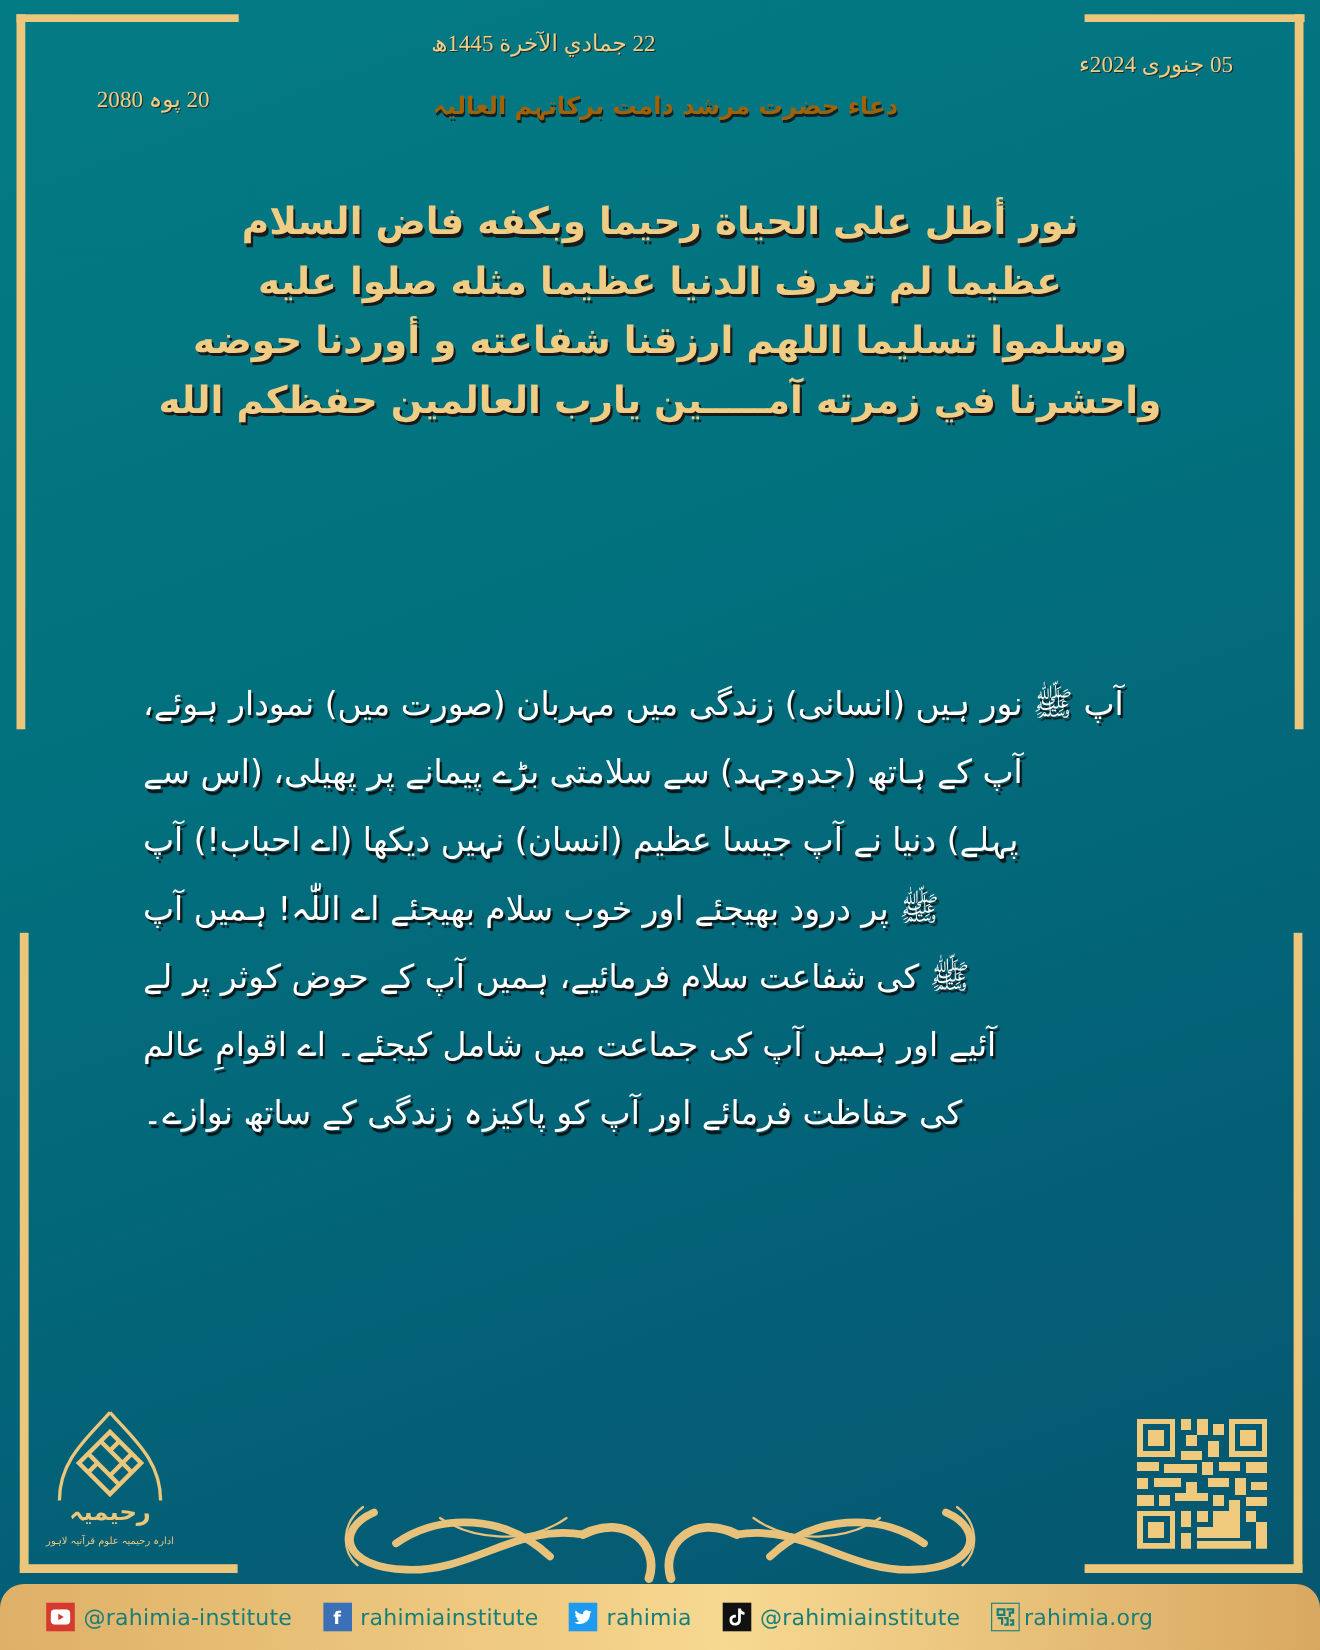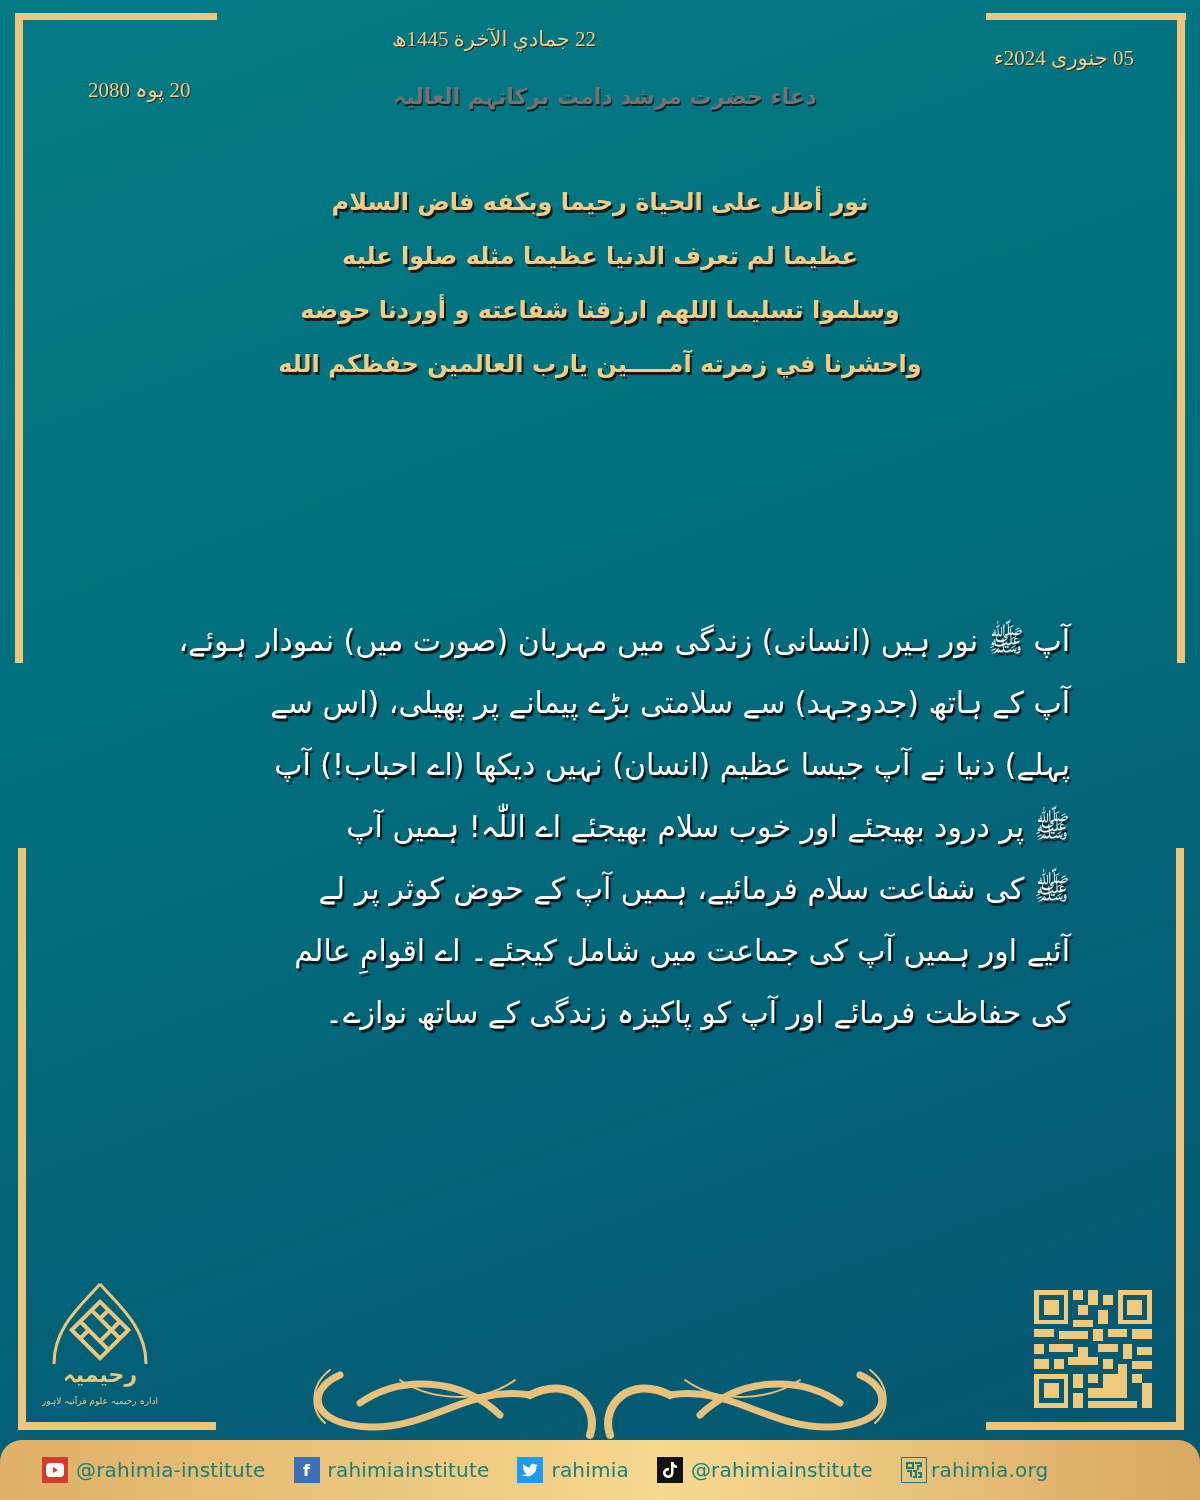--- a/index.html
+++ b/index.html
@@ -12,30 +12,30 @@
   
   .bar { position:absolute; background:#ecc67b; }
   
   .date {
     position:absolute; font-family:"Liberation Serif", serif; font-size:21px;
     color:#f0cd85; text-shadow:1px 1px 0 #1d2b2e; direction:rtl; white-space:nowrap;
   }
   .subtitle {
     position:absolute; left:0; width:1200px; top:84px; text-align:center;
     font-family:"DejaVu Sans", sans-serif; font-size:22px; font-weight:bold;
-    color:#737373; direction:rtl; text-shadow:1px 2px 0 #0d2226;padding-left:10px;
+    color:#a16207; direction:rtl; text-shadow:1px 2px 0 #0d2226;padding-left:10px;
   }
   .arabic {
     position:absolute; left:110px; width:980px; top:175px; text-align:center;
     direction:rtl; font-family:"DejaVu Sans", sans-serif; font-weight:bold;
-    font-size:24px; line-height:54px; color:#f0cd85;
+    font-size:34px; line-height:54px; color:#f0cd85;
     text-shadow:2px 3px 0 #1a1a1a;
   }
   .urdu {
-    position:absolute; left:130px; width:940px; top:610px; text-align:right;
+    position:absolute; left:130px; width:940px; top:610px; text-align:left;
     direction:rtl; font-family:"DejaVu Sans", sans-serif;
     font-size:30px; line-height:62px; color:#ffffff;
     text-shadow:2px 3px 1px #0b1416;
   }
   .logo { position:absolute; left:40px; top:1282px; width:120px; height:145px; }
   .qr { position:absolute; left:1033px; top:1290px; width:120px; height:118px; }
   .ornament { position:absolute; left:300px; top:1365px; width:600px; height:78px; }
   .footer {
     position:absolute; left:0; top:1440px; width:1200px; height:60px;
     background: linear-gradient(90deg, #dfb067 0%, #f2cf86 45%, #f7d992 55%, #d9a860 100%);
@@ -63,21 +63,21 @@
 <div class="bar" style="left:1177px;top:13px;width:8px;height:650px;"></div>
 
 <div class="bar" style="left:18px;top:848px;width:8px;height:582px;"></div>
 <div class="bar" style="left:18px;top:1422px;width:198px;height:8px;"></div>
 
 <div class="bar" style="left:1176px;top:848px;width:8px;height:582px;"></div>
 <div class="bar" style="left:986px;top:1422px;width:198px;height:8px;"></div>
 
 <div class="date" style="left:88px;top:46px;margin-top:32px;">20 پوہ 2080</div>
 <div class="date" style="left:0;width:988px;text-align:center;top:27px;">22 جمادي الآخرة 1445ھ</div>
-<div class="date" style="right:66px;top:46px;">05 جنوری 2024ء</div>
+<div class="date" style="right:79px;top:46px;">05 جنوری 2024ء</div>
 
 <div class="subtitle">دعاء حضرت مرشد دامت برکاتہم العالیہ</div>
 
 <div class="arabic">
   <div>نور أطل على الحياة رحيما وبكفه فاض السلام</div>
   <div>عظيما لم تعرف الدنيا عظيما مثله صلوا عليه</div>
   <div>وسلموا تسليما اللهم ارزقنا شفاعته و أوردنا حوضه</div>
   <div>واحشرنا في زمرته آمـــــين يارب العالمين حفظكم الله</div>
 </div>
 

